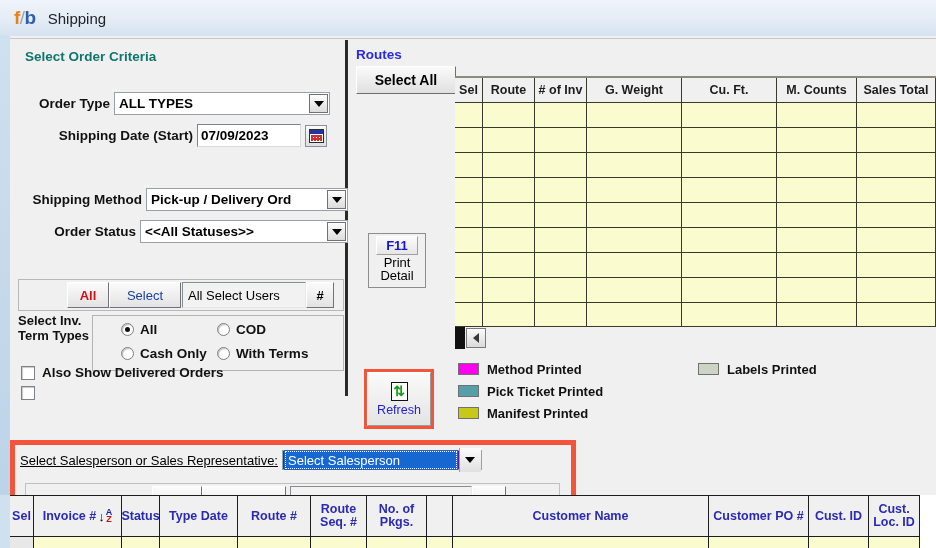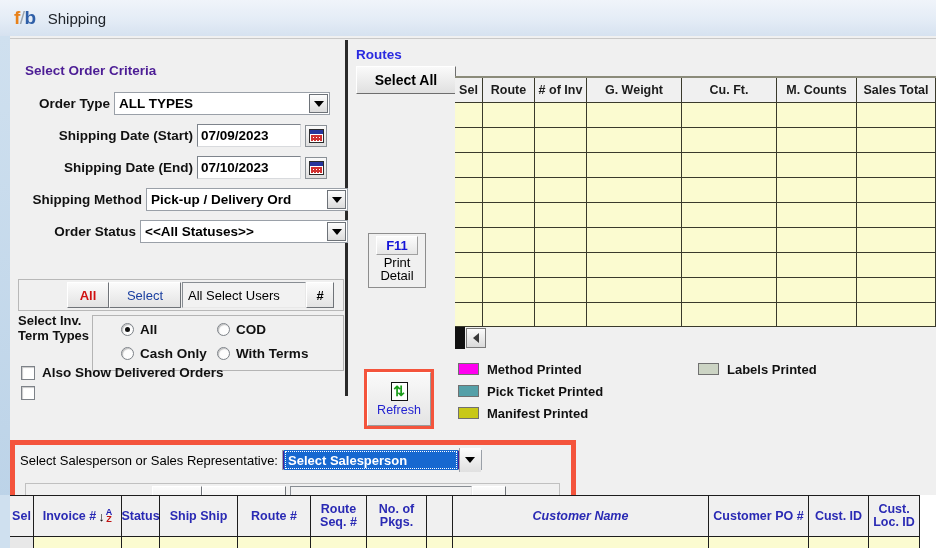--- a/index.html
+++ b/index.html
@@ -36,21 +36,21 @@
     background: linear-gradient(to bottom,#cfe0ef,#bcd3e8);
   }
   .panel-bg {
     position: absolute; left: 10px; top: 0; width: 926px; height: 466px;
     background: #f0f0f0;
   }
 
   
   .group-title {
     position: absolute; left: 25px; top: 13px;
-    color: #4c1d95; font-weight: bold; font-size: 13.5px; margin-top: 14px;
+    color: #0f766e; font-weight: bold; font-size: 13.5px;
   }
 
   .fieldrow { position: absolute; display: flex; align-items: center; }
   .flabel {
     font-size: 13.5px; font-weight: bold; color: #111; white-space: nowrap;
     text-align: right;
   }
   .tbox {
     background: #ffffff;
     border: 1px solid #828790;
@@ -256,25 +256,25 @@
     width: 21px; height: 12px; border: 1px solid #707070; margin-right: 8px;
   }
   .lg-text { font-size: 13px; font-weight: bold; color: #111; white-space: nowrap; }
 
   
   .sp-highlight {
     position: absolute; left: 10px; top: 404px; width: 566px; height: 86px;
     border: 5px solid #f4543c; background: #f0f0f0;
   }
   .sp-row1 { position: absolute; left: 5px; top: 5px; display: flex; align-items: center; }
-  .sp-label { font-size: 13px; color: #000; white-space: nowrap; }
+  .sp-label { font-size: 13px; color: #000; white-space: nowrap; text-decoration: underline; }
   .sp-combo {
     margin-left: 4px; width: 200px; height: 20px;
     background: #4c1d95; border: 1px solid #9aa0a8;
-    display: flex; align-items: center; font-weight: bold;
+    display: flex; align-items: center;
   }
   .sp-combo-sel {
     flex: 1; height: 20px; margin: 1px; background: #1668d0;
     color: #ffffff; font-size: 13px; display: flex; align-items: center;
     padding-left: 4px; outline: 1px dotted #ffffff; outline-offset: -2px;
     white-space: nowrap; overflow: hidden;
   }
   .sp-arrow {
     width: 22px; height: 24px; background: linear-gradient(to bottom,#fcfcfc,#e0e0e0);
     border-left: 1px solid #9aa0a8; display: flex; align-items: center; justify-content: center;
@@ -359,29 +359,20 @@
     <div class="fieldrow" style="left:18px; top:88px;">
       <div class="flabel" style="width:175px;">Shipping Date (Start)</div>
       <div class="tbox" style="width:104px; margin-left:4px;">
         <span>07/09/2023</span>
       </div>
       <div class="calbtn">
           <div class="cal-ico"></div>
         </div>
     </div>
 
-    <div class="fieldrow" style="left:18px; top:120px;">
-      <div class="flabel" style="width:175px;">Shipping Date (End)</div>
-      <div class="tbox" style="width:104px; margin-left:4px;">
-        <span>07/10/2023</span>
-      </div>
-      <div class="calbtn">
-          <div class="cal-ico"></div>
-        </div>
-    </div>
 
     <div class="fieldrow" style="left:12px; top:152px;">
       <div class="flabel" style="width:130px;">Shipping Method</div>
       <div class="combo" style="width:202px; margin-left:4px;">
         <span>Pick-up / Delivery Ord</span>
         <span class="arrowbtn"></span>
       </div>
     </div>
 
     <div class="fieldrow" style="left:18px; top:184px;">
@@ -600,26 +591,26 @@
           <span>Invoice #</span>
           <span class="sorticon">
             <span class="arrow">↓</span>
             <span class="az">
               <span class="a">A</span>
               <span class="z">Z</span>
             </span>
           </span>
         </div>
         <div class="oc" style="width: 38px;">Status</div>
-        <div class="oc" style="width: 78px;">Ship Ship</div>
+        <div class="oc" style="width: 78px;">Type Date</div>
         <div class="oc" style="width: 73px;">Route #</div>
         <div class="oc" style="width: 56px;">Route Seq. #</div>
         <div class="oc" style="width: 60px;">No. of Pkgs.</div>
         <div class="oc" style="width: 26px;"></div>
-        <div class="oc" style="width: 256px; font-style: italic;">Customer Name</div>
+        <div class="oc" style="width: 256px;">Customer Name</div>
         <div class="oc" style="width: 100px;">Customer PO #</div>
         <div class="oc" style="width: 60px;">Cust. ID</div>
         <div class="oc" style="width: 51px;">Cust. Loc. ID</div>
       </div>
     <div class="ogrid-body" id="ogrid-body">
         <div class="obc first" style="width: 24px; height: 11px;"></div>
         <div class="obc" style="width: 88px; height: 11px;"></div>
         <div class="obc" style="width: 38px; height: 11px;"></div>
         <div class="obc" style="width: 78px; height: 11px;"></div>
         <div class="obc" style="width: 73px; height: 11px;"></div>

